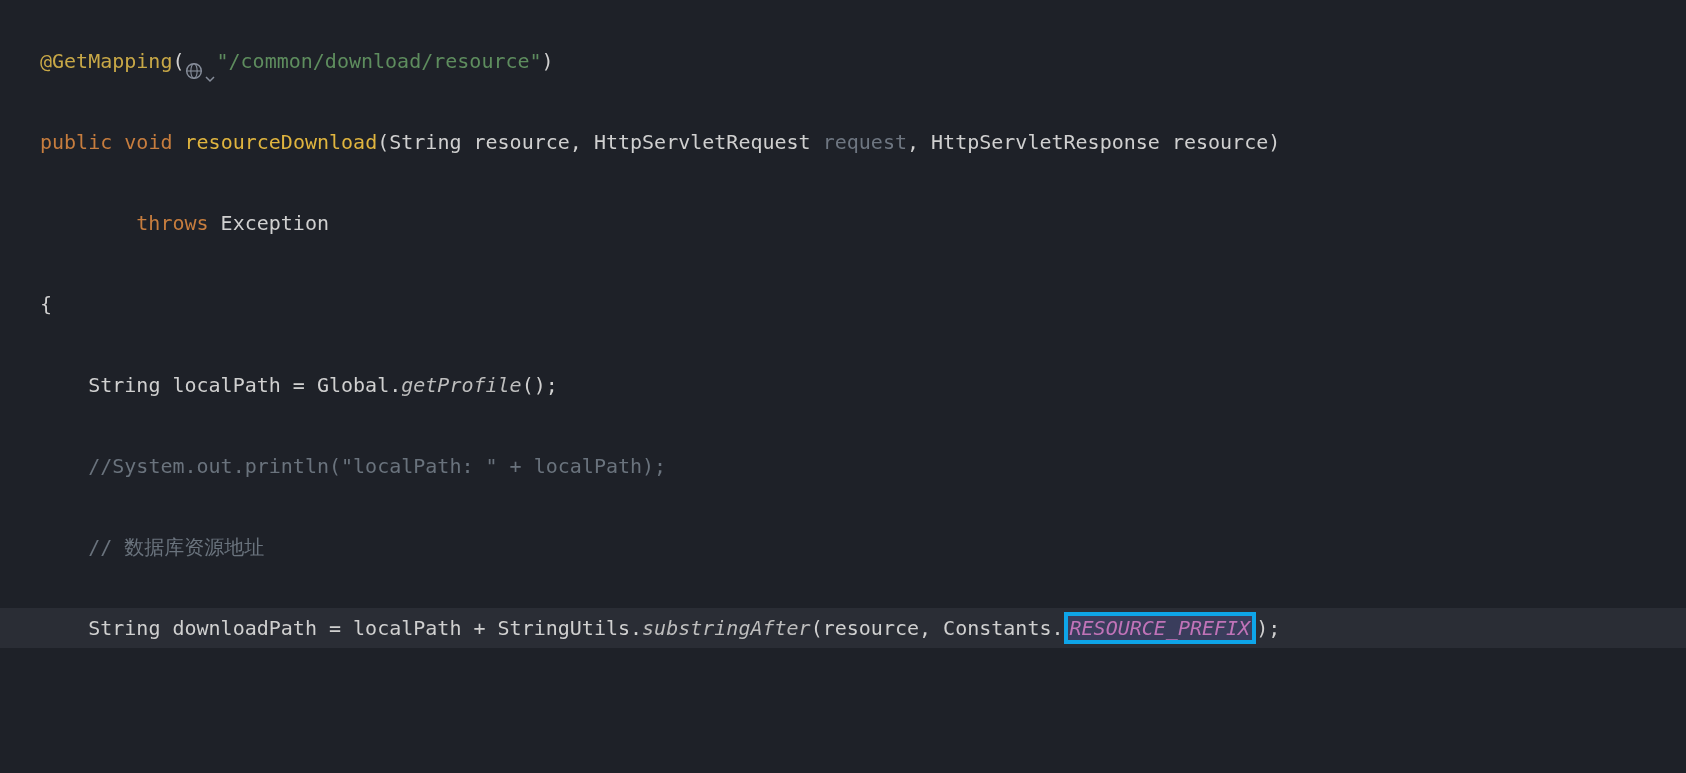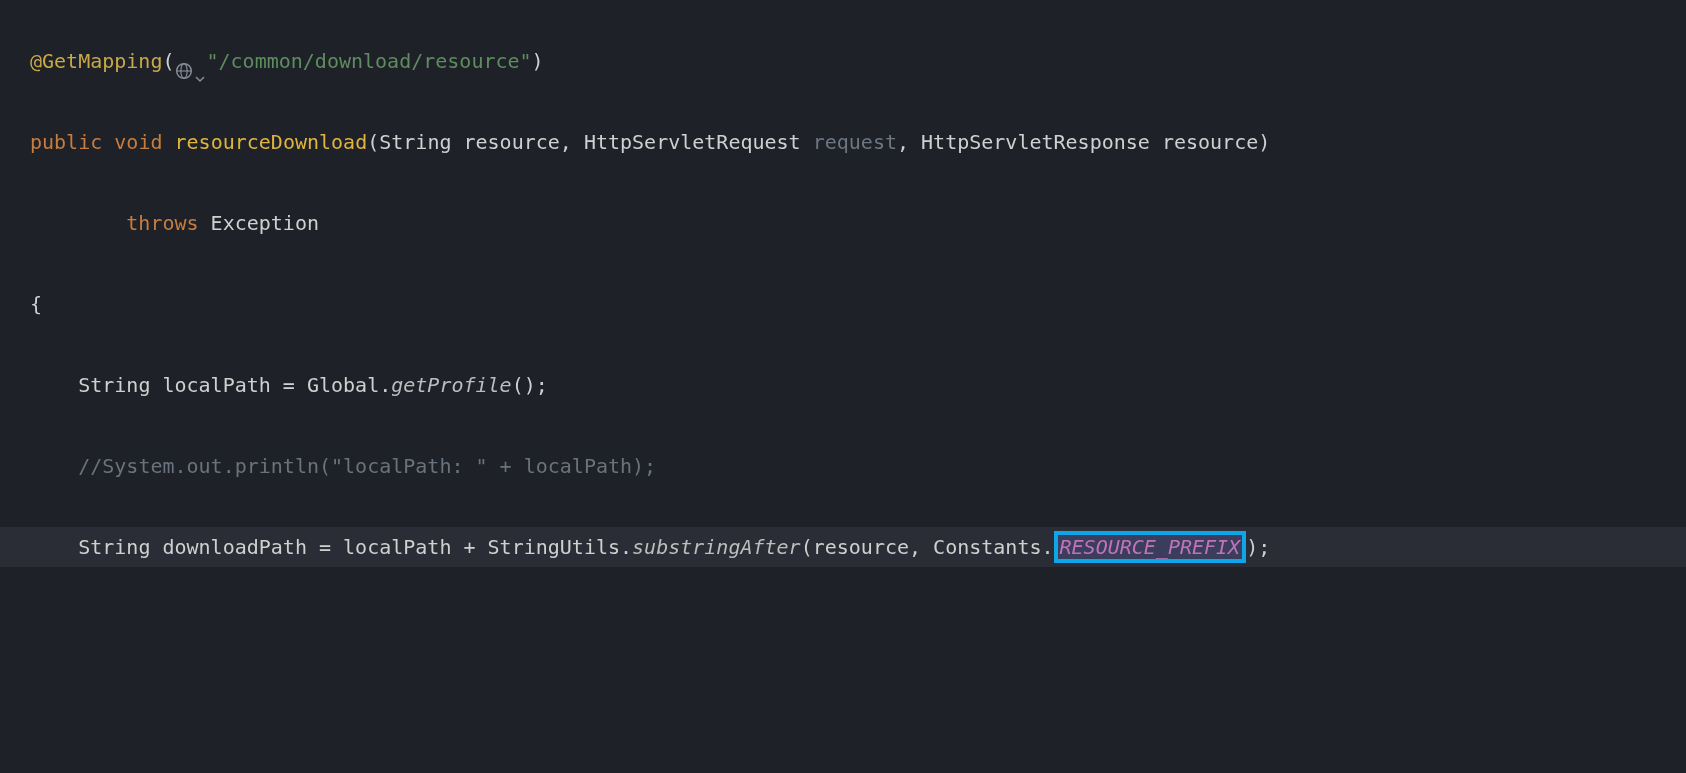--- a/index.html
+++ b/index.html
@@ -13,21 +13,21 @@
       width: 1686px;
       height: 773px;
     }
     .code-area {
       padding: 0;
       white-space: pre;
       font-family: inherit;
     }
     .line {
       display: block;
-      padding-left: 30px;
+      padding-left: 40px;
       height: 40.5px;
     }
     .line.highlighted {
       background: #2a2d35;
     }
     .annotation { color: #c8a847; }
     .keyword { color: #c77d3e; text-align: center; }
     .string { color: #5e8d5e; }
     .method-name { color: #e0b53f; }
     .comment { color: #6a737d; }
@@ -69,20 +69,21 @@
           <ellipse cx="8" cy="8" rx="2.8" ry="6.5" fill="none" stroke="#868d9a" stroke-width="1"></ellipse>
           <line x1="1.5" y1="8" x2="14.5" y2="8" stroke="#868d9a" stroke-width="1"></line>
         </svg></span><span class="icon-chevron"><svg viewBox="0 0 10 10">
           <path d="M1 3 L5 7 L9 3" fill="none" stroke="#868d9a" stroke-width="1.5"></path>
         </svg></span><span class="string">"/common/download/resource"</span><span class="white">)</span></span>
 <span class="line"><span class="keyword">public</span><span class="white"> </span><span class="keyword">void</span><span class="white"> </span><span class="method-name">resourceDownload</span><span class="white">(String resource, HttpServletRequest </span><span class="param-unused">request</span><span class="white">, HttpServletResponse resource)</span></span>
 <span class="line"><span class="guide">        </span><span class="keyword">throws</span><span class="white"> Exception</span></span>
 <span class="line"><span class="white">{</span></span>
 <span class="line"><span class="guide">    </span><span class="white">String localPath = Global.</span><span class="italic-static">getProfile</span><span class="white">();</span></span>
 <span class="line"><span class="guide">    </span><span class="comment">//System.out.println("localPath: " + localPath);</span></span>
+<span class="line"><span class="guide">    </span><span class="comment">// 数据库资源地址</span></span>
 <span class="line highlighted"><span class="guide">    </span><span class="white">String downloadPath = localPath + StringUtils.</span><span class="italic-static">substringAfter</span><span class="white">(resource, Constants.</span><span class="constant-highlighted">RESOURCE_PREFIX</span><span class="white">);</span></span>
 <span class="line"></span>
 
 
 
 
 
 
 
 

